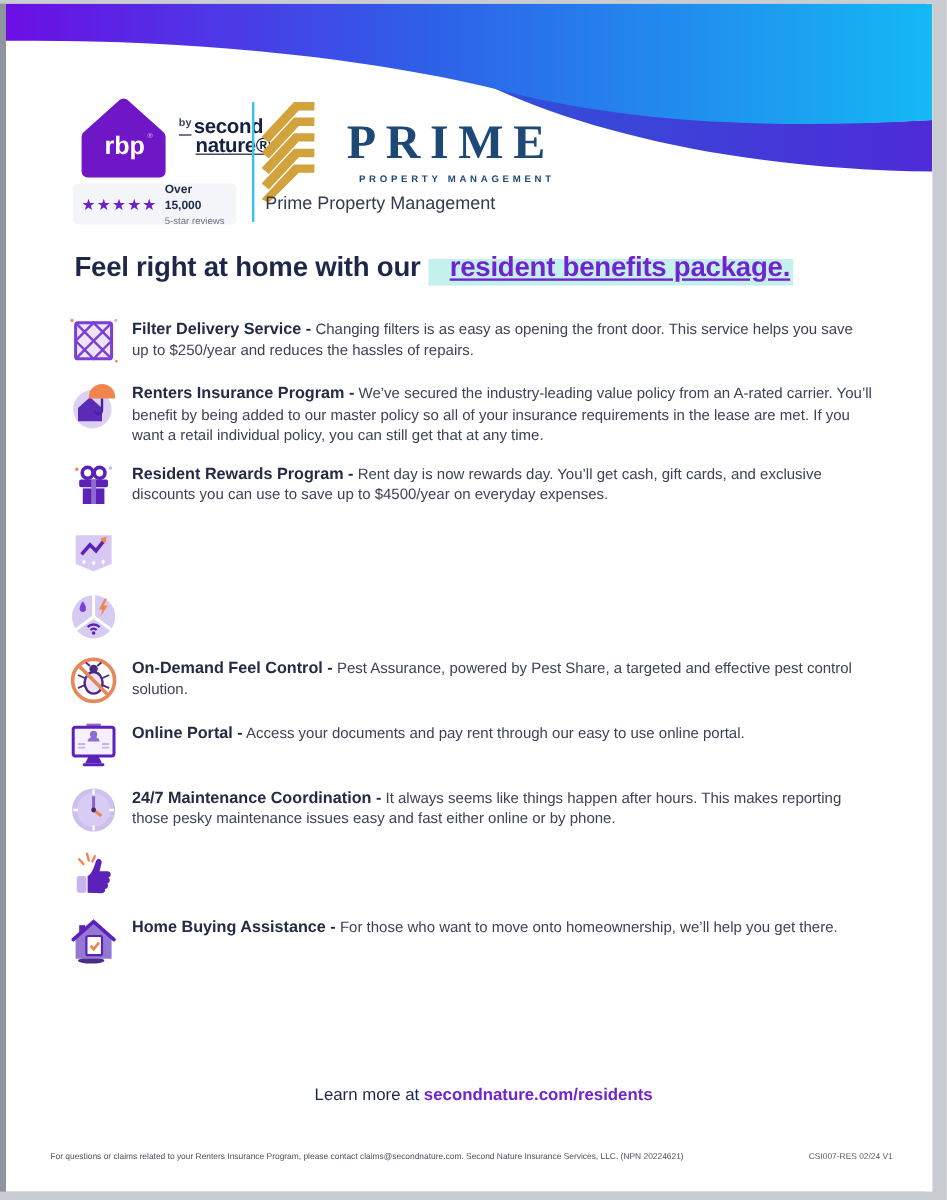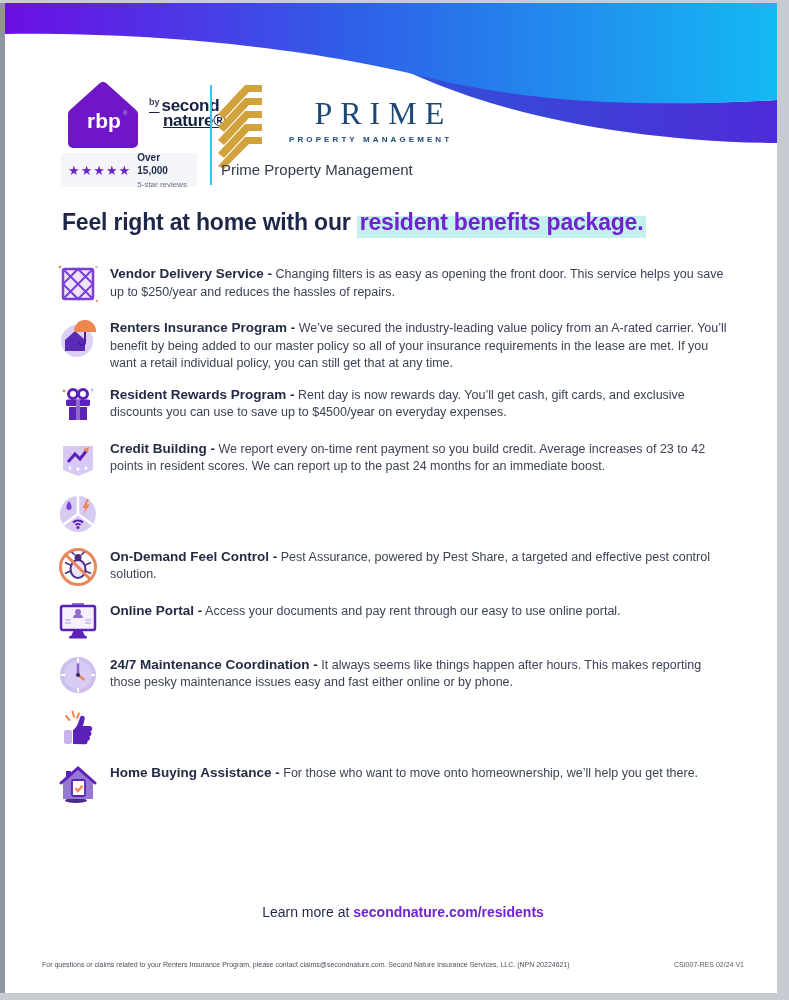--- a/index.html
+++ b/index.html
@@ -20,29 +20,29 @@
   .sn-text .w2 { display:block; margin-left:14px; font-size:17px; font-weight:bold; letter-spacing:-0.3px; }
   .reviews { position:absolute; left:56px; top:150px; width:136px; height:34px; background:#f3f5f9; border-radius:4px;
              display:flex; align-items:center; padding:0 7px; gap:6px; }
   .reviews .stars { color:#6b21c8; font-size:13px; letter-spacing:1px; white-space:nowrap; }
   .reviews .rv-txt { line-height:11px; }
   .reviews .rv-count { font-size:10px; font-weight:bold; color:#1d2a4a; }
   .reviews .rv-cap { font-size:8px; color:#6b7280; }
   .logo-divider { position:absolute; left:205px; top:82px; width:2px; height:100px; background:#36c6ec; }
   .chevrons { position:absolute; left:213px; top:78px; }
   .prime-text { position:absolute; left:284px; top:92px; color:#1e4976; }
-  .prime-word { font-family:"Liberation Serif", serif; font-size:32px; letter-spacing:8px; font-weight:normal;text-align:right; }
+  .prime-word { font-family:"Liberation Serif", serif; font-size:40px; letter-spacing:8px; font-weight:bold; }
   .prime-tag { font-size:8px; font-weight:bold; letter-spacing:3.1px; margin-top:3px;text-align:right; }
   .company-name { position:absolute; left:216px; top:158px; font-size:15px; color:#333a4c; }
 
   
   .headline { position:absolute; left:57px; top:206px; white-space:nowrap; font-size:23px; font-weight:bold;
               color:#1e2749; letter-spacing:-0.2px; }
   .headline .hl { color:#7223d0; background:linear-gradient(180deg, rgba(0,0,0,0) 24%, #c4f1ee 24%);
-                  padding:0 3px 3px 3px; }
+                  padding:0 3px 3px 18px;text-decoration:underline; }
 
   
   .benefits { position:absolute; left:50px; top:261px; width:672px; display:flex; flex-direction:column; gap:12px; }
   .b-row { display:flex; align-items:flex-start; gap:9px; }
   .b-icon { flex:0 0 46px; display:flex; justify-content:center; margin-top:-2px; }
   .b-text { flex:1; font-size:12.5px; line-height:17.5px; color:#3d4356; padding-top:1px; }
   .b-title { font-weight:bold; color:#242b45; font-size:13.5px; }
 
   
   .learn-more { position:absolute; left:0; top:901px; width:100%; text-align:center; font-size:14px; color:#1e2749;padding-left:24px; }
@@ -122,21 +122,21 @@
     <div class="b-row">
       <span class="b-icon">
         <svg width="44" height="44" viewBox="0 0 44 44">
           <rect x="7" y="7" width="30" height="30" rx="2" fill="#ede4fa" stroke="#7b3fd6" stroke-width="2.5"></rect>
           <path d="M7,22 L22,7 L37,22 L22,37 Z M7,7 L37,37 M37,7 L7,37" fill="none" stroke="#7b3fd6" stroke-width="2"></path>
           <circle cx="4" cy="5" r="1.3" fill="#f0854f"></circle>
             <circle cx="40.5" cy="5" r="1.3" fill="#c9b3f0"></circle>
             <circle cx="41" cy="39" r="1.1" fill="#f0854f"></circle>
         </svg>
       </span>
-      <p class="b-text"><span class="b-title">Vendor Delivery Service -</span> <span>Changing filters is as easy as opening the front door. This service helps you save up to $250/year and reduces the hassles of repairs.</span></p>
+      <p class="b-text"><span class="b-title">Filter Delivery Service -</span> <span>Changing filters is as easy as opening the front door. This service helps you save up to $250/year and reduces the hassles of repairs.</span></p>
     </div>
 
     <div class="b-row">
       <span class="b-icon">
         <svg width="44" height="44" viewBox="0 0 44 44">
           <circle cx="21" cy="25" r="16" fill="#dcd0f4"></circle>
           <path d="M9,24 L19,15 L29,24 V35 H9 Z" fill="#5b2bb8"></path>
           <path d="M18,15 A11,11 0 0 1 40,15 L40,16 H18 Z" fill="#f0854f"></path>
           <path d="M29,16 V26 a3,3 0 0 1 -6,0" stroke="#4a1e9e" stroke-width="2" fill="none"></path>
         </svg>
@@ -163,21 +163,20 @@
       <span class="b-icon">
         <svg width="44" height="44" viewBox="0 0 44 44">
           <path d="M7,9 H37 V33 L22,39 L7,33 Z" fill="#d7c9f3"></path>
           <path d="M12,25 L19,17 L24,22 L31,13" stroke="#5b21b8" stroke-width="3" fill="none"></path>
           <polygon points="33,10 27.5,12 31.5,16.5" fill="#f0854f"></polygon>
           <polygon points="14,29 15.7,31.2 14,33.4 12.3,31.2" fill="#ffffff"></polygon>
           <polygon points="22,30 23.7,32.2 22,34.4 20.3,32.2" fill="#ffffff"></polygon>
           <polygon points="30,29 31.7,31.2 30,33.4 28.3,31.2" fill="#ffffff"></polygon>
         </svg>
       </span>
-      <p class="b-text"><span class="b-title">Credit Building -</span> <span>We report every on-time rent payment so you build credit. Average increases of 23 to 42 points in resident scores. We can report up to the past 24 months for an immediate boost.</span></p>
     </div>
 
     <div class="b-row">
       <span class="b-icon">
         <svg width="44" height="44" viewBox="0 0 44 44">
           <circle cx="22" cy="23" r="18" fill="#d8cbf2"></circle>
           <path d="M22,5 V23 M22,23 L7,34 M22,23 L37,34" stroke="#ffffff" stroke-width="2.5" fill="none"></path>
           <path d="M13,10 C16.5,14.5 16.5,19 13,19 C9.5,19 9.5,14.5 13,10 Z" fill="#7b3fd6"></path>
           <polygon points="31,8 26.5,17 29.5,17 27.5,23 34,13.5 30.5,13.5 33,8" fill="#f0854f"></polygon>
           <path d="M17,31.5 a7,7 0 0 1 10,0 M19.5,34 a3.6,3.6 0 0 1 5,0" stroke="#5b21b8" stroke-width="2" fill="none"></path>

